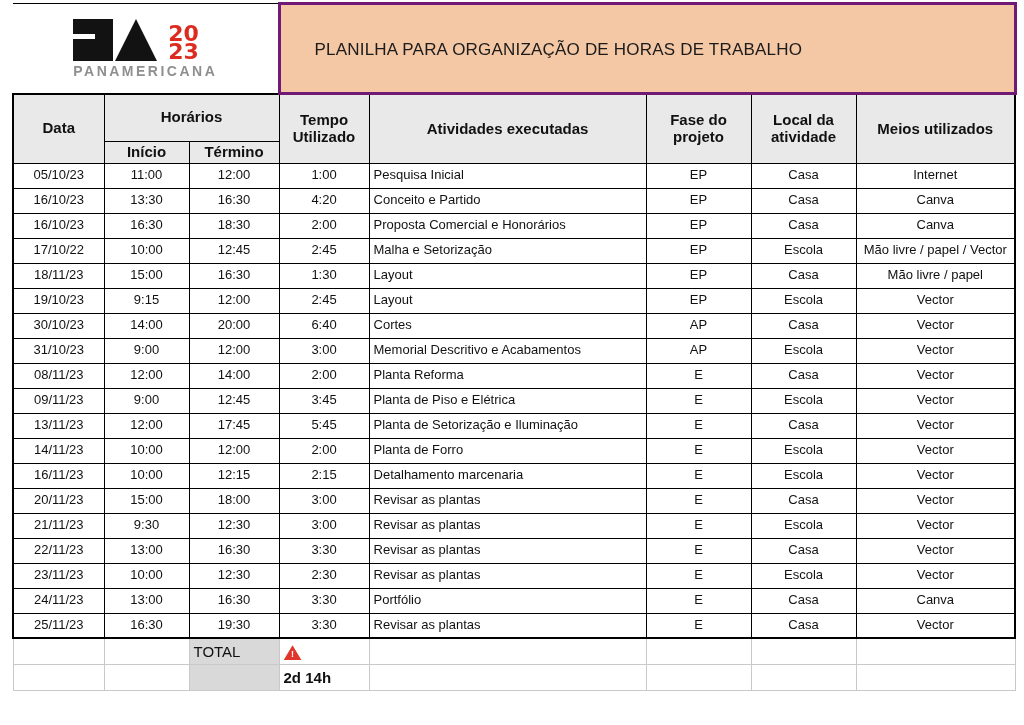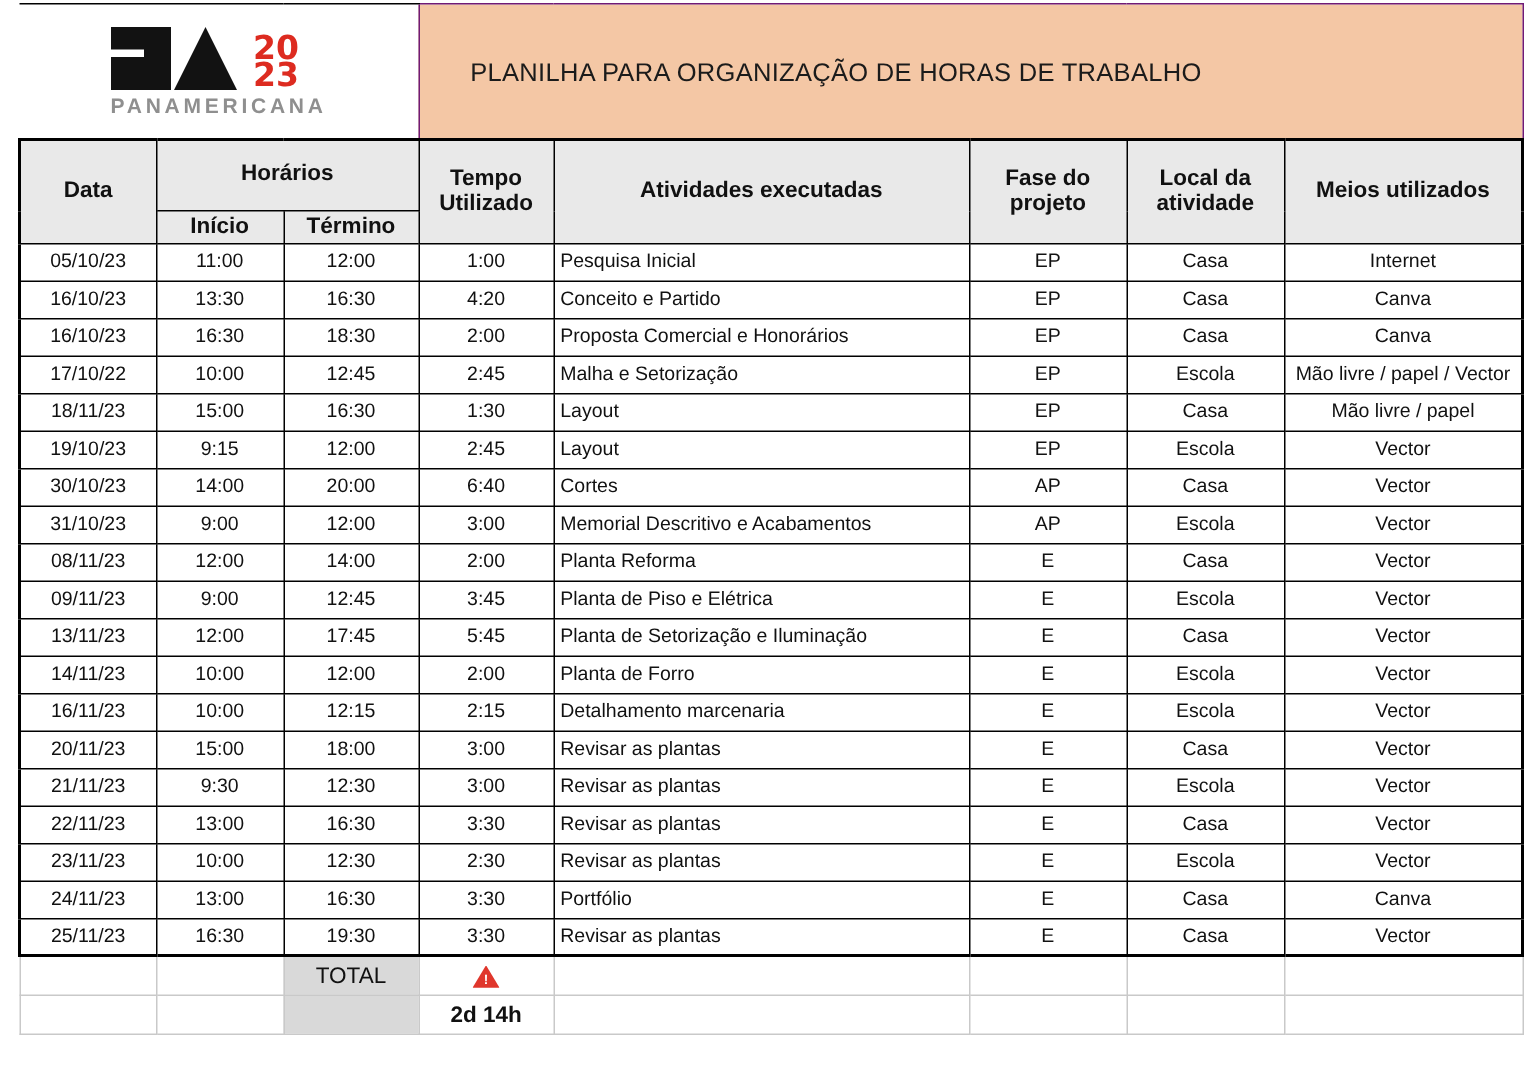--- a/index.html
+++ b/index.html
@@ -18,21 +18,21 @@
   }
   .sheet{padding:2px 10px 0 12px;}
   table{border-collapse:collapse;width:1002px;table-layout:fixed;}
 
   
   .logo-cell{
     border:none;border-top:1px solid #000;background:#fff;
     height:90px;vertical-align:middle;text-align:center;padding:0;
   }
   .title-cell{
-    border:1px solid #701a75;background:var(--title-bg);
+    border:3px solid #701a75;background:var(--title-bg);
     font-size:17px;font-weight:400;color:#1b1b1b;
     text-align:left;padding:16px 0 14px 34px;vertical-align:middle;
     letter-spacing:.2px;
   }
   .logo{display:inline-flex;flex-direction:column;align-items:flex-start;}
   .logo-row{display:flex;align-items:flex-end;}
   .glyph-p{width:40px;height:42px;background:#121212;position:relative;}
   .glyph-p::after{content:"";position:absolute;left:0;top:15px;width:22px;height:5px;background:#fff;}
   .glyph-a{width:0;height:0;border-left:21px solid transparent;border-right:21px solid transparent;border-bottom:42px solid #121212;margin-left:2px;}
   .logo-year{display:flex;flex-direction:column;margin-left:11px;color:var(--logo-red);
@@ -56,21 +56,21 @@
     font-size:13px;text-align:center;line-height:1.15;vertical-align:middle;
   }
   tbody.data td:first-child{border-left-width:2px;}
   tbody.data td:last-child{border-right-width:2px;}
   tbody.data tr:last-child td{border-bottom-width:2px;}
   tbody.data td.left{text-align:left;}
 
   
   tbody.totals td{
     border:1px solid #C9C9C9;height:26px;padding:1px 4px;
-    font-size:15px;text-align:center;vertical-align:middle;
+    font-size:15px;text-align:left;vertical-align:middle;
   }
   td.b-total-label{
     background:var(--total-bg);border:1px solid #8a8a8a;
     text-align:left;padding-left:8px;font-size:15.5px;color:#111;
   }
   td.b-total-fill{background:var(--total-bg);border:1px solid #8a8a8a;}
   td.b-warning{border:2px solid #000;}
   td.b-value{border:2px solid #000;font-weight:bold;font-size:15.5px;}
 
   .warn{

